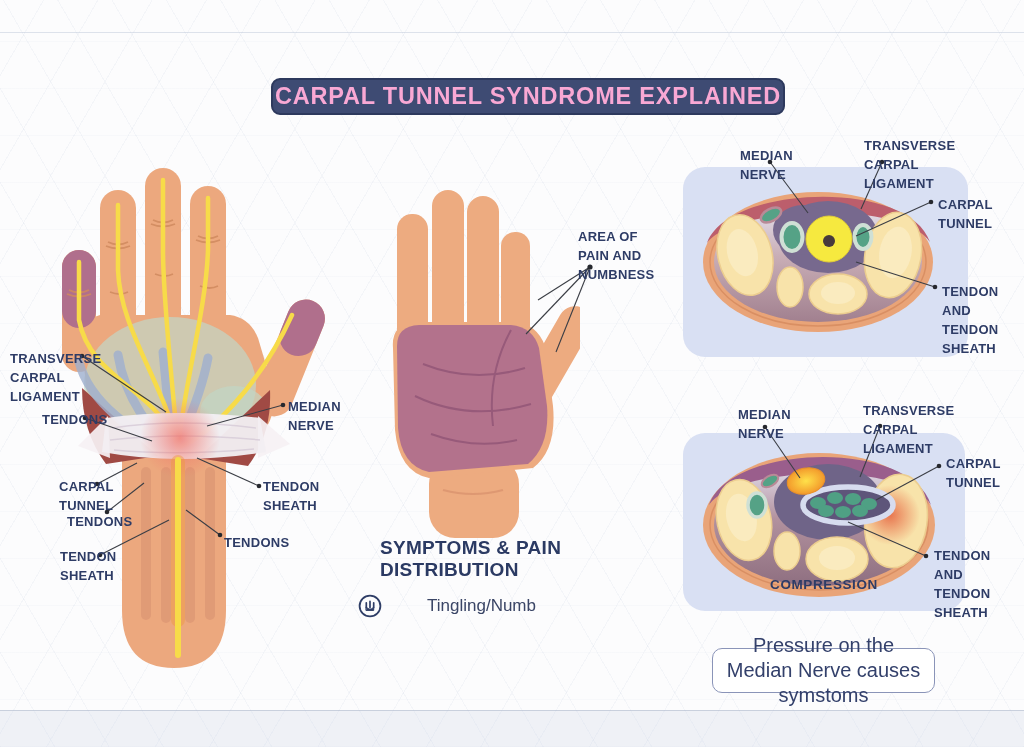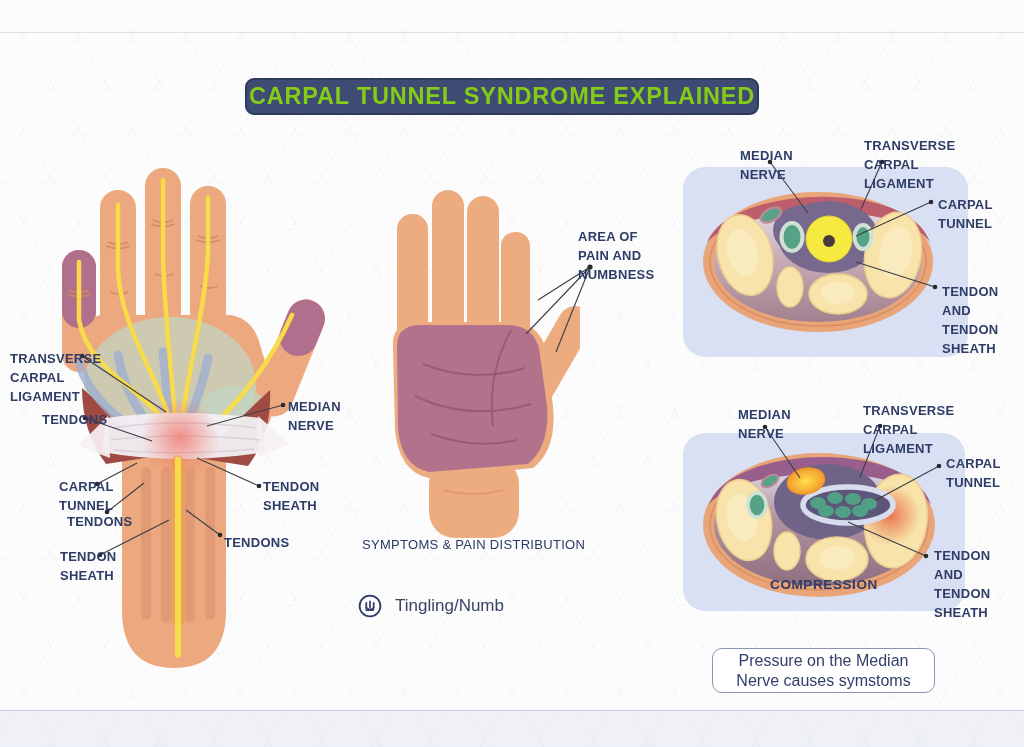--- a/index.html
+++ b/index.html
@@ -9,48 +9,48 @@
     background-color:#FCFCFD;
     background-image:
       repeating-linear-gradient(60deg, rgba(170,185,210,.10) 0 1px, transparent 1px 47px),
       repeating-linear-gradient(-60deg, rgba(170,185,210,.10) 0 1px, transparent 1px 47px),
       repeating-linear-gradient(0deg, rgba(170,185,210,.06) 0 1px, transparent 1px 47px);
   }
   .hairline{position:absolute;left:0;right:0;height:1px;background:rgba(185,195,212,.45);}
   .strip-bottom{position:absolute;left:0;right:0;top:710px;height:37px;
     background:rgba(208,216,232,.30);border-top:1px solid rgba(170,180,200,.55);}
   .title-banner{
-    position:absolute;left:245px;top:78px;width:514px;height:37px;box-sizing:border-box;
+    position:absolute;left:271px;top:78px;width:514px;height:37px;box-sizing:border-box;
     background:#3E4B73;border:2px solid #2D395D;border-radius:9px;
-    color:#84cc16;font-weight:bold;font-size:23.5px;letter-spacing:.8px;
+    color:#f9a8d4;font-weight:bold;font-size:23.5px;letter-spacing:.8px;
     text-align:center;line-height:33px;z-index:6;
   }
   .lbl{
     position:absolute;font-weight:bold;font-size:13px;line-height:1.45;
     letter-spacing:.25px;color:#2E3C66;z-index:5;
   }
   .caption{
     position:absolute;font-weight:bold;font-size:13.5px;letter-spacing:.6px;
     color:#2E3C66;text-align:center;z-index:5;
   }
   .panel{
     position:absolute;background:#D9E0F3;border-radius:22px;z-index:1;
   }
   .heading{
-    position:absolute;font-weight:normal;font-size:13px;letter-spacing:.3px;
-    color:#2B3A63;z-index:5;
+    position:absolute;font-weight:bold;font-size:19px;letter-spacing:.3px;
+    color:#2B3A63;z-index:5;margin-left:18px;
   }
   .symptom-list{position:absolute;left:358px;top:594px;z-index:5;}
   .symptom-row{display:flex;align-items:center;gap:13px;margin-bottom:8px;height:24px;}
-  .symptom-label{font-size:17px;color:#3A4566;}
+  .symptom-label{font-size:17px;color:#3A4566;margin-left:32px;}
   .note-box{
     position:absolute;left:712px;top:648px;width:223px;height:45px;box-sizing:border-box;
     background:#ffffff;border:1.3px solid #8A94B8;border-radius:10px;
     display:flex;align-items:center;justify-content:center;text-align:center;
-    font-size:16px;line-height:1.25;color:#33406B;padding:2px 10px;z-index:5;
+    font-size:20px;line-height:1.25;color:#33406B;padding:2px 10px;z-index:5;
   }
   svg.layer{position:absolute;z-index:2;}
   svg#connectors{position:absolute;left:0;top:0;z-index:4;pointer-events:none;}
 </style>
 </head>
 <body>
 
 <div id="canvas">
 
   <div class="hairline" style="top:32px"></div>

